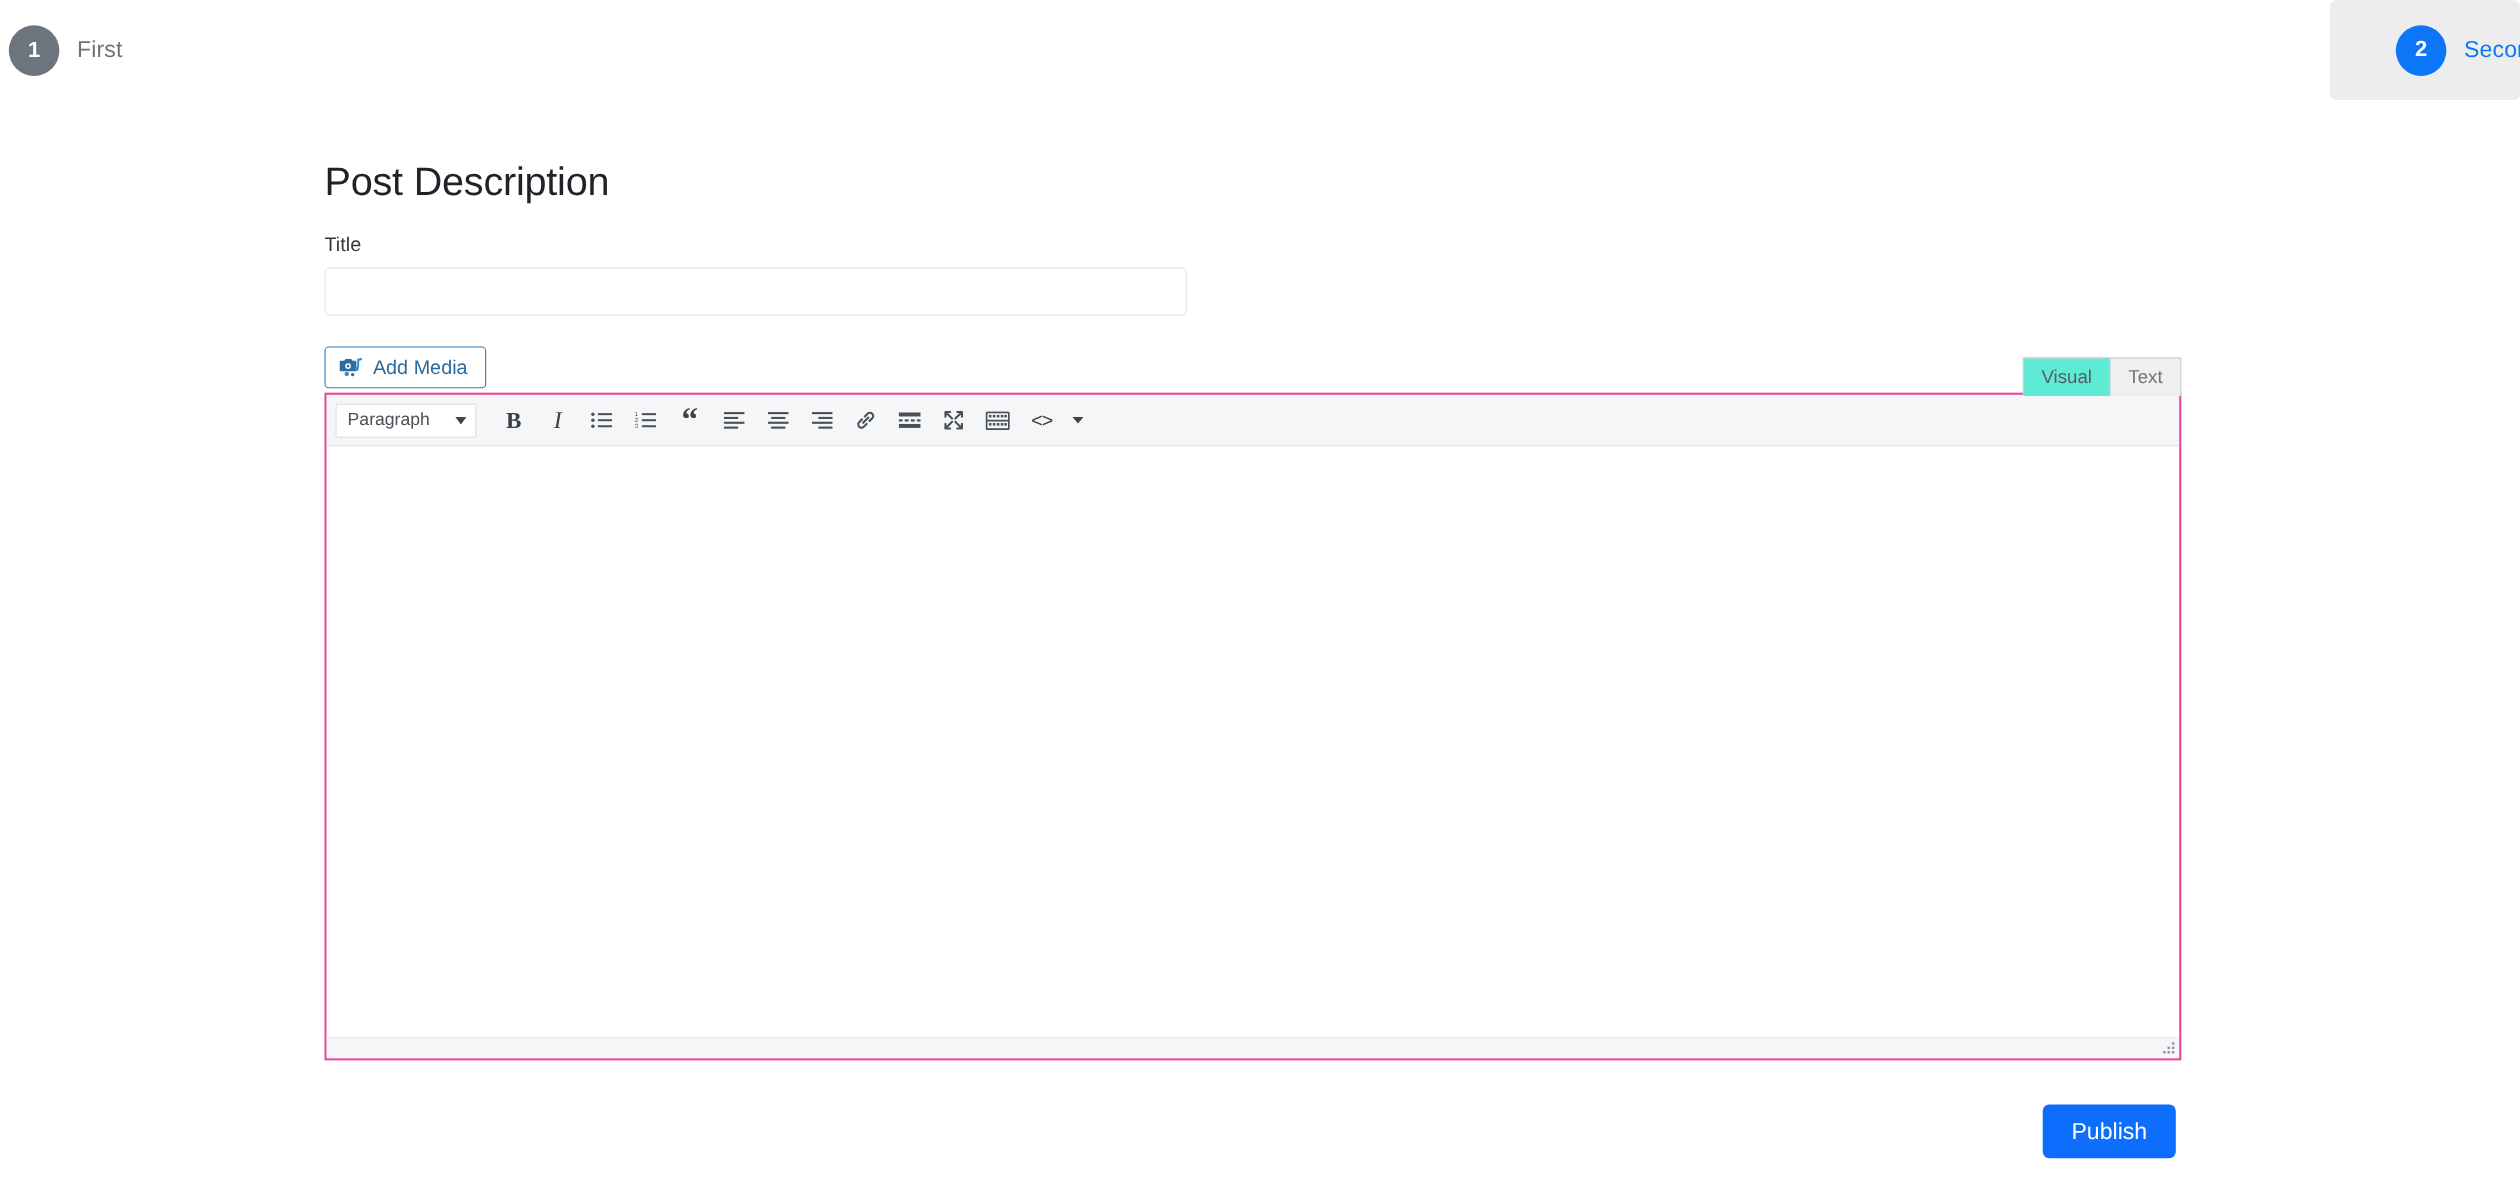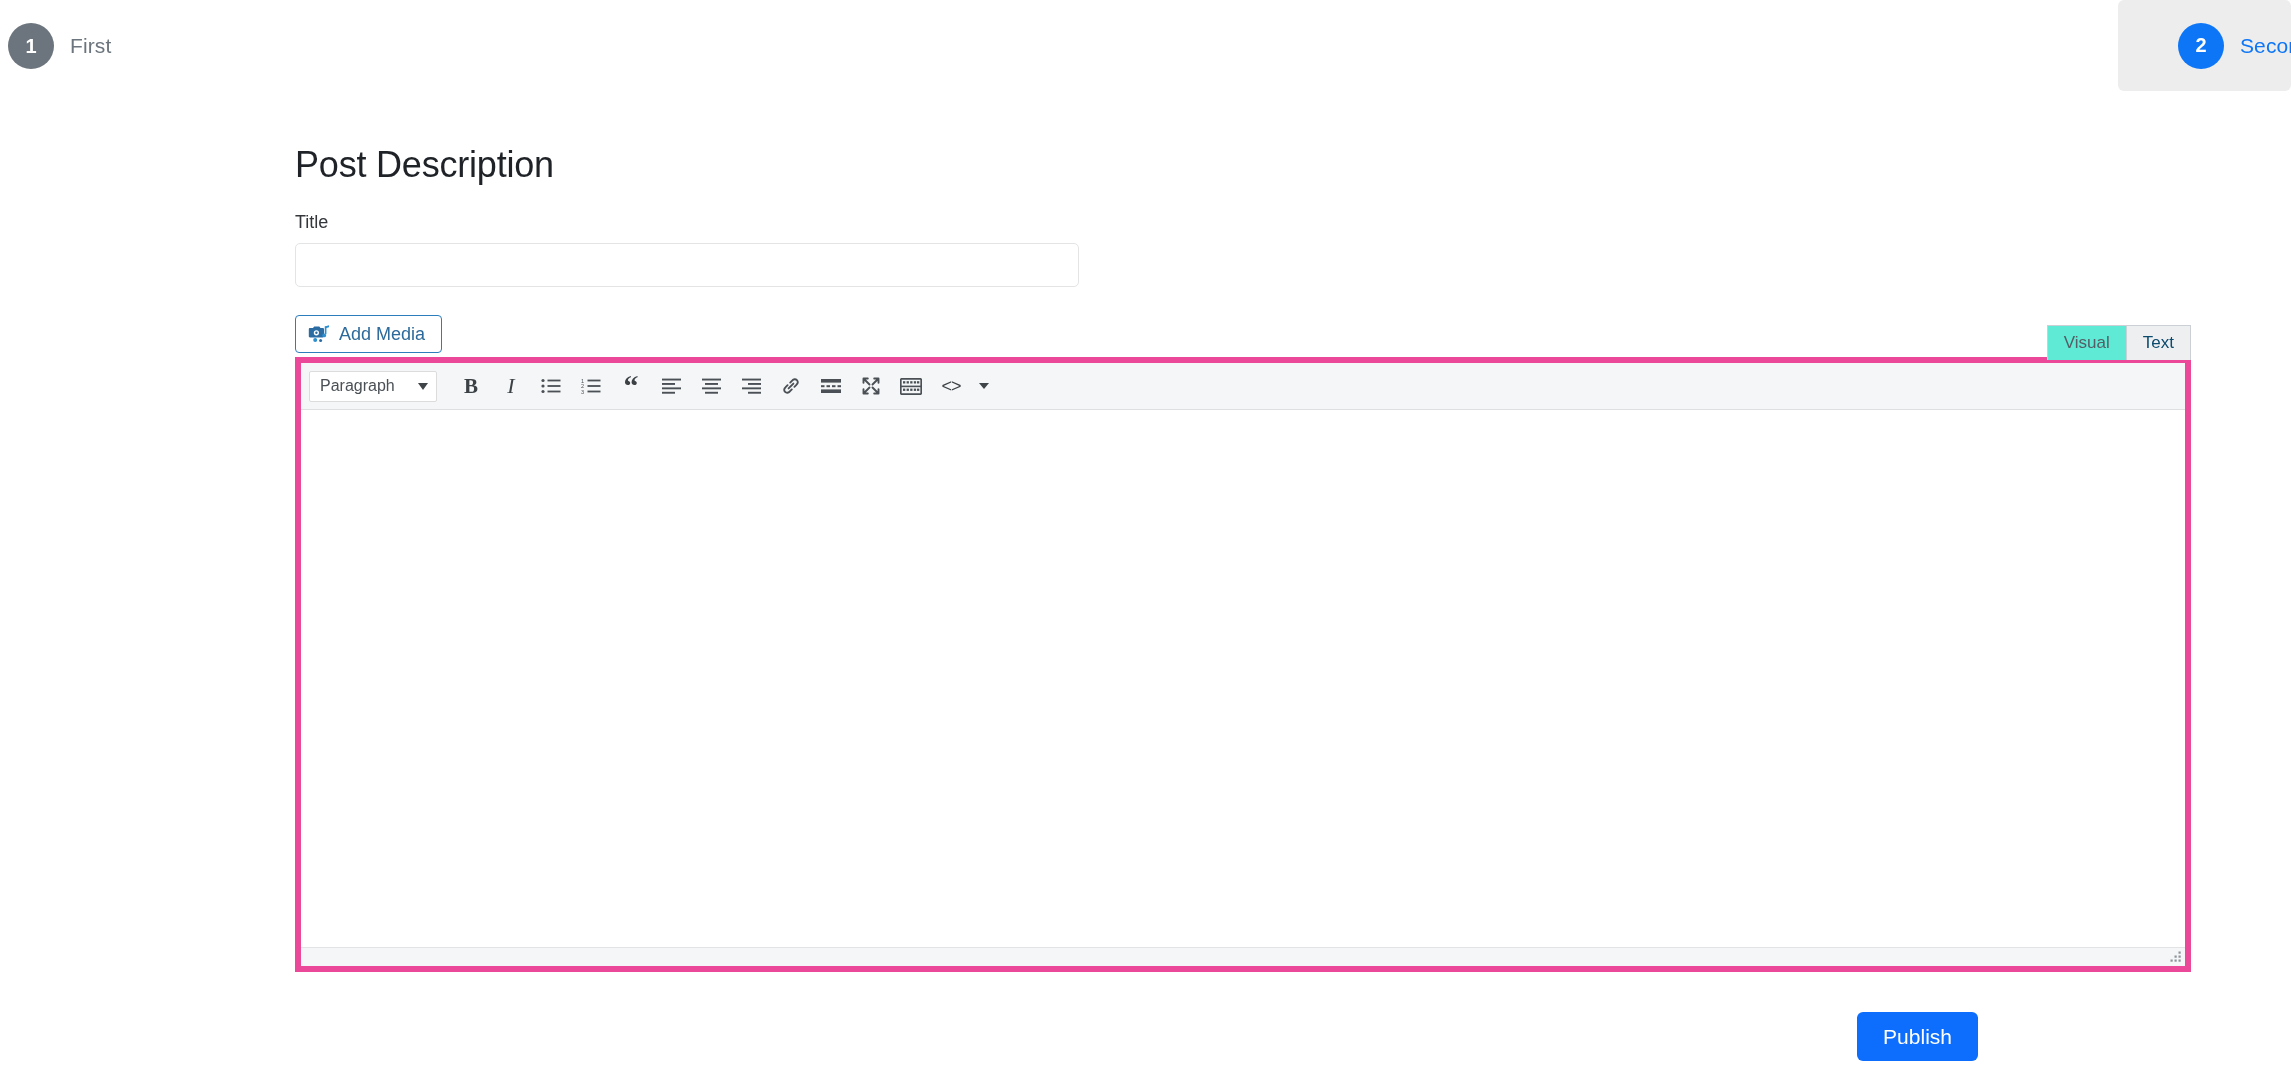--- a/index.html
+++ b/index.html
@@ -97,21 +97,21 @@
     padding: 8px 12px;
     font-size: 17px;
     font-family: "Liberation Sans", sans-serif;
     color: #33373b;
     outline: none;
   }
 
   
   .editor-wrap {
     margin-top: 28px;
-    width: 1896px;
+    width: 1688px;
     position: relative;
   }
   .editor-topbar {
     position: relative;
     height: 42px;
   }
   .add-media-btn {
     position: absolute;
     left: 0;
     top: 0;
@@ -135,33 +135,33 @@
     right: 0;
     bottom: -3px;
     display: flex;
     align-items: flex-end;
   }
   .editor-tab {
     border: 1px solid #ccd0d4;
     border-bottom: none;
     padding: 8px 16px 9px;
     font-size: 17px;
-    color: #0c4a6e;
+    color: #737373;
     cursor: pointer;
     line-height: 1;
     background: #edeff0;
     margin-left: -1px;
   }
   .editor-tab.active {
     background: #5eead4;
     color: #555d66;
   }
 
   .editor-box {
-    border: 6px solid #ec4899;
+    border: 2px solid #ec4899;
     background: #f5f6f7;
   }
   .mce-toolbar {
     display: flex;
     align-items: center;
     gap: 0px;
     padding: 6px 8px;
     background: #f5f6f7;
     border-bottom: 1px solid #dedfe0;
     height: 47px;

